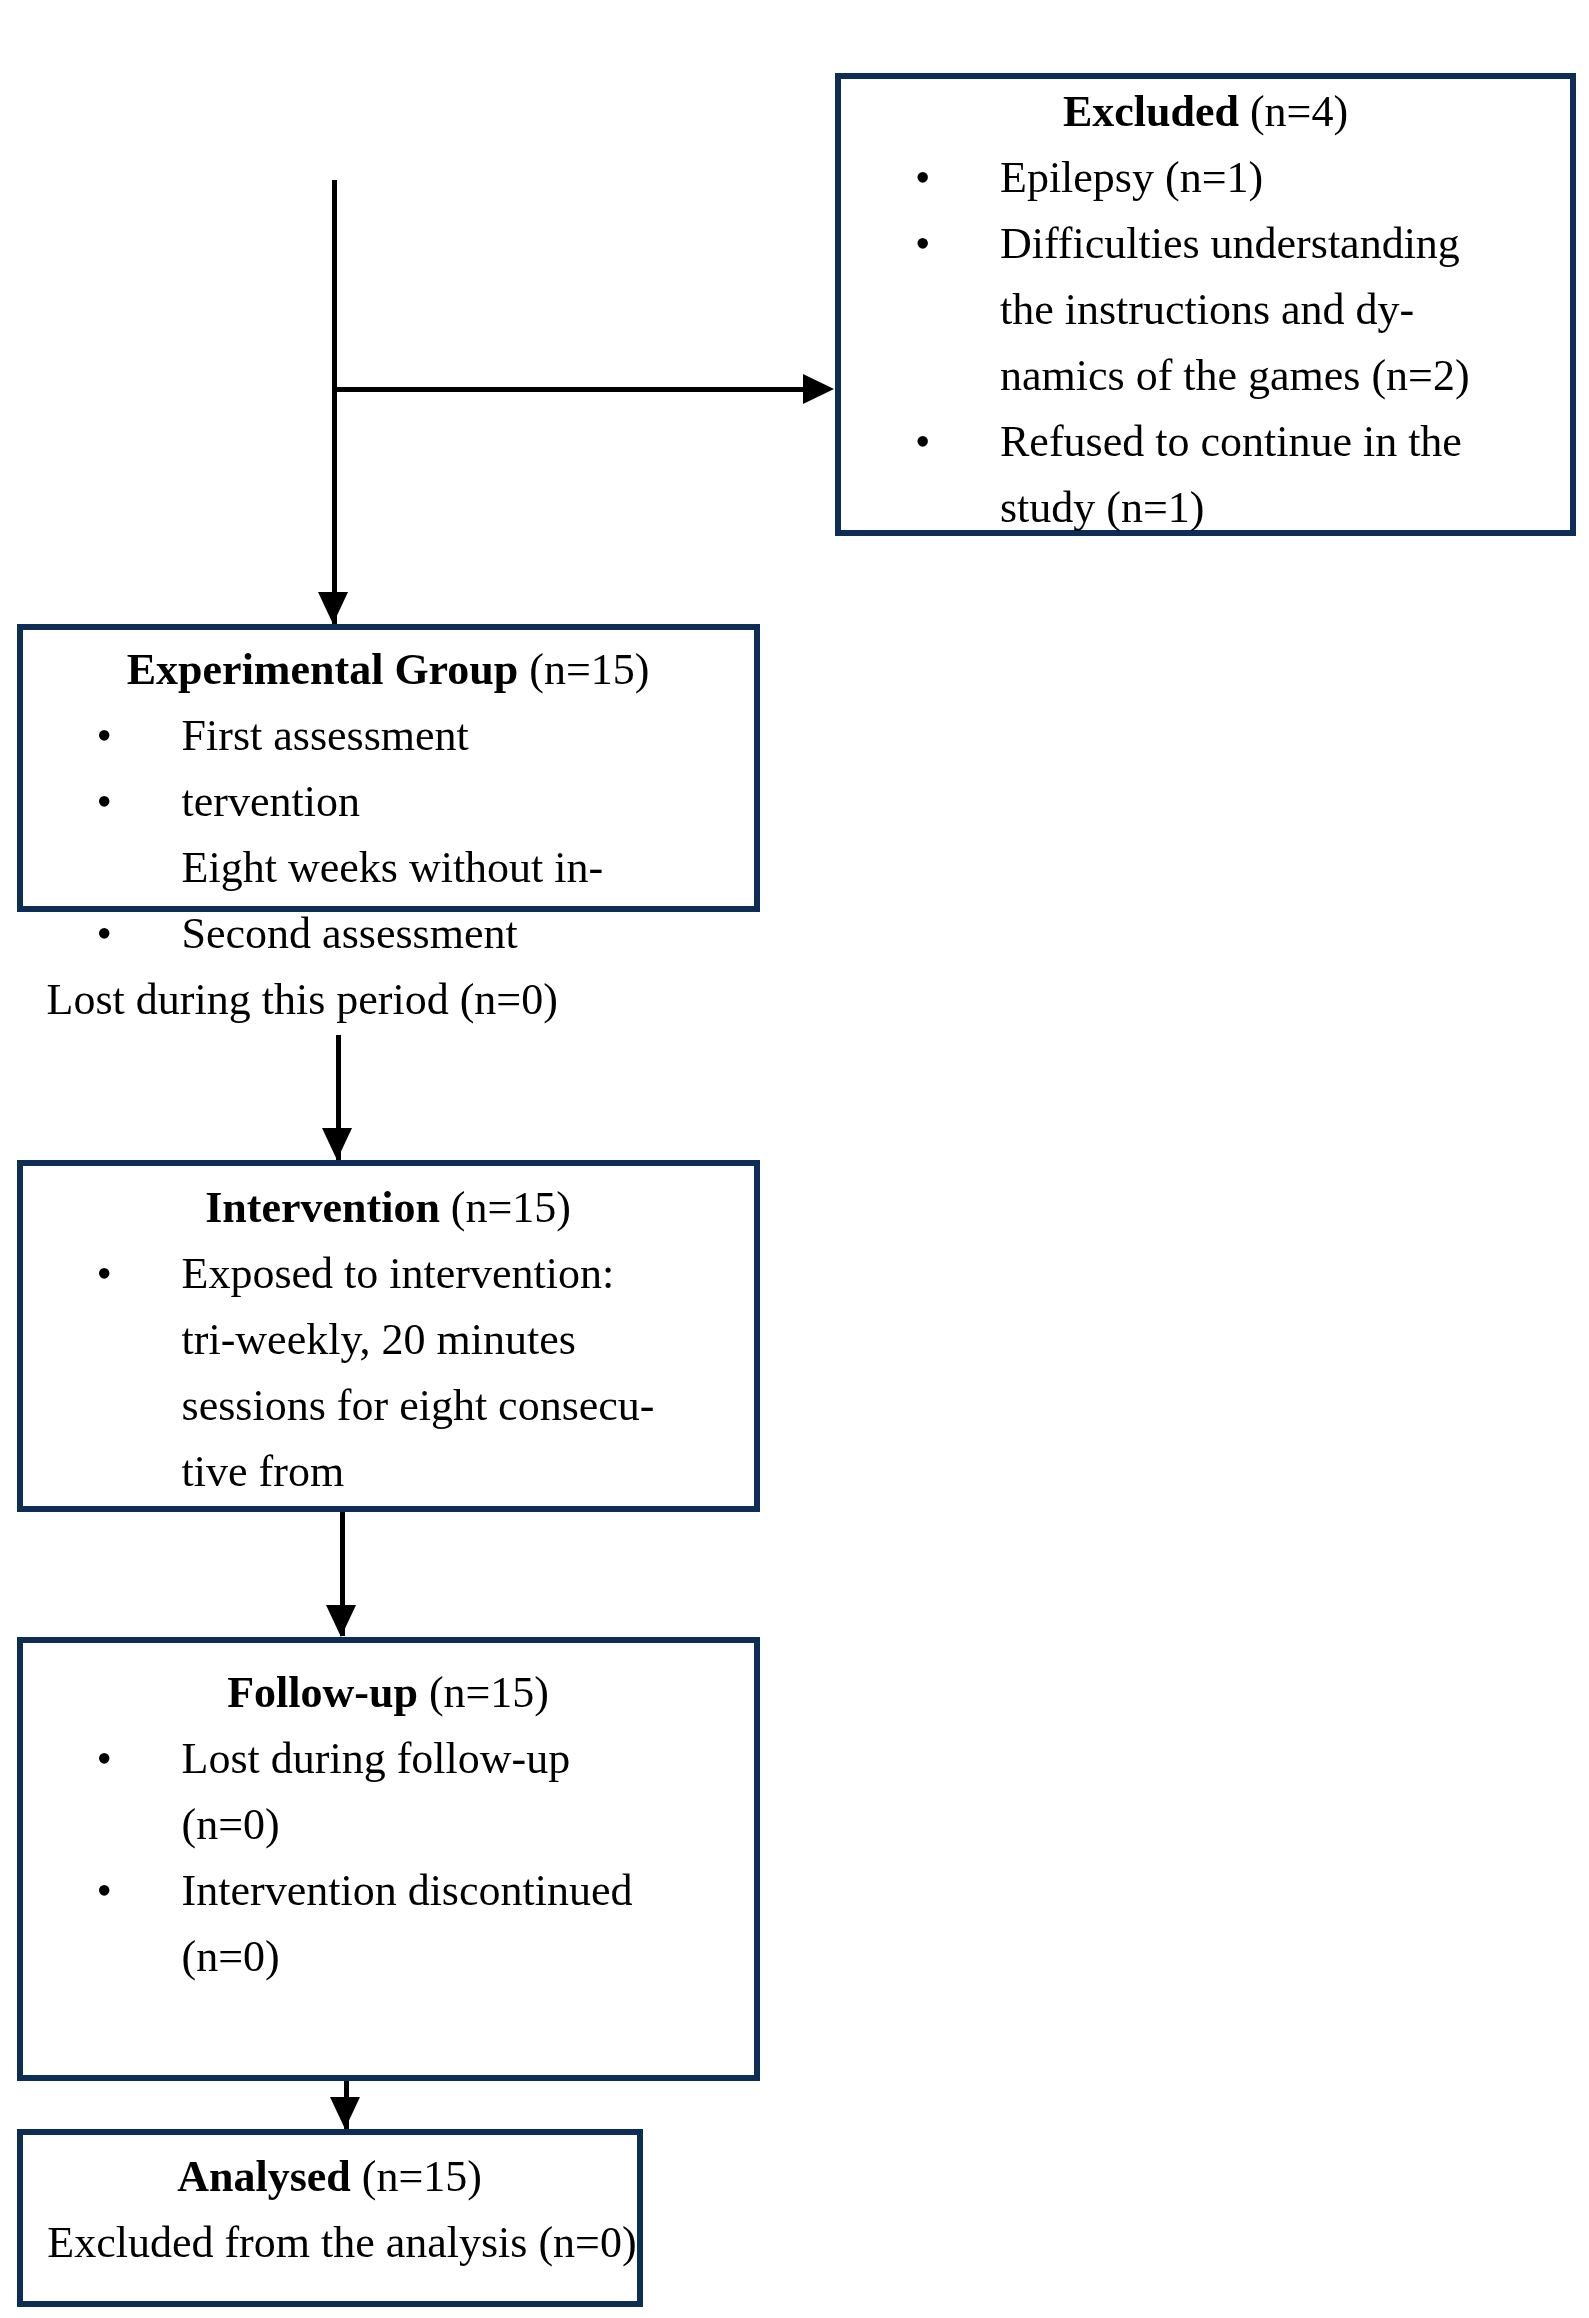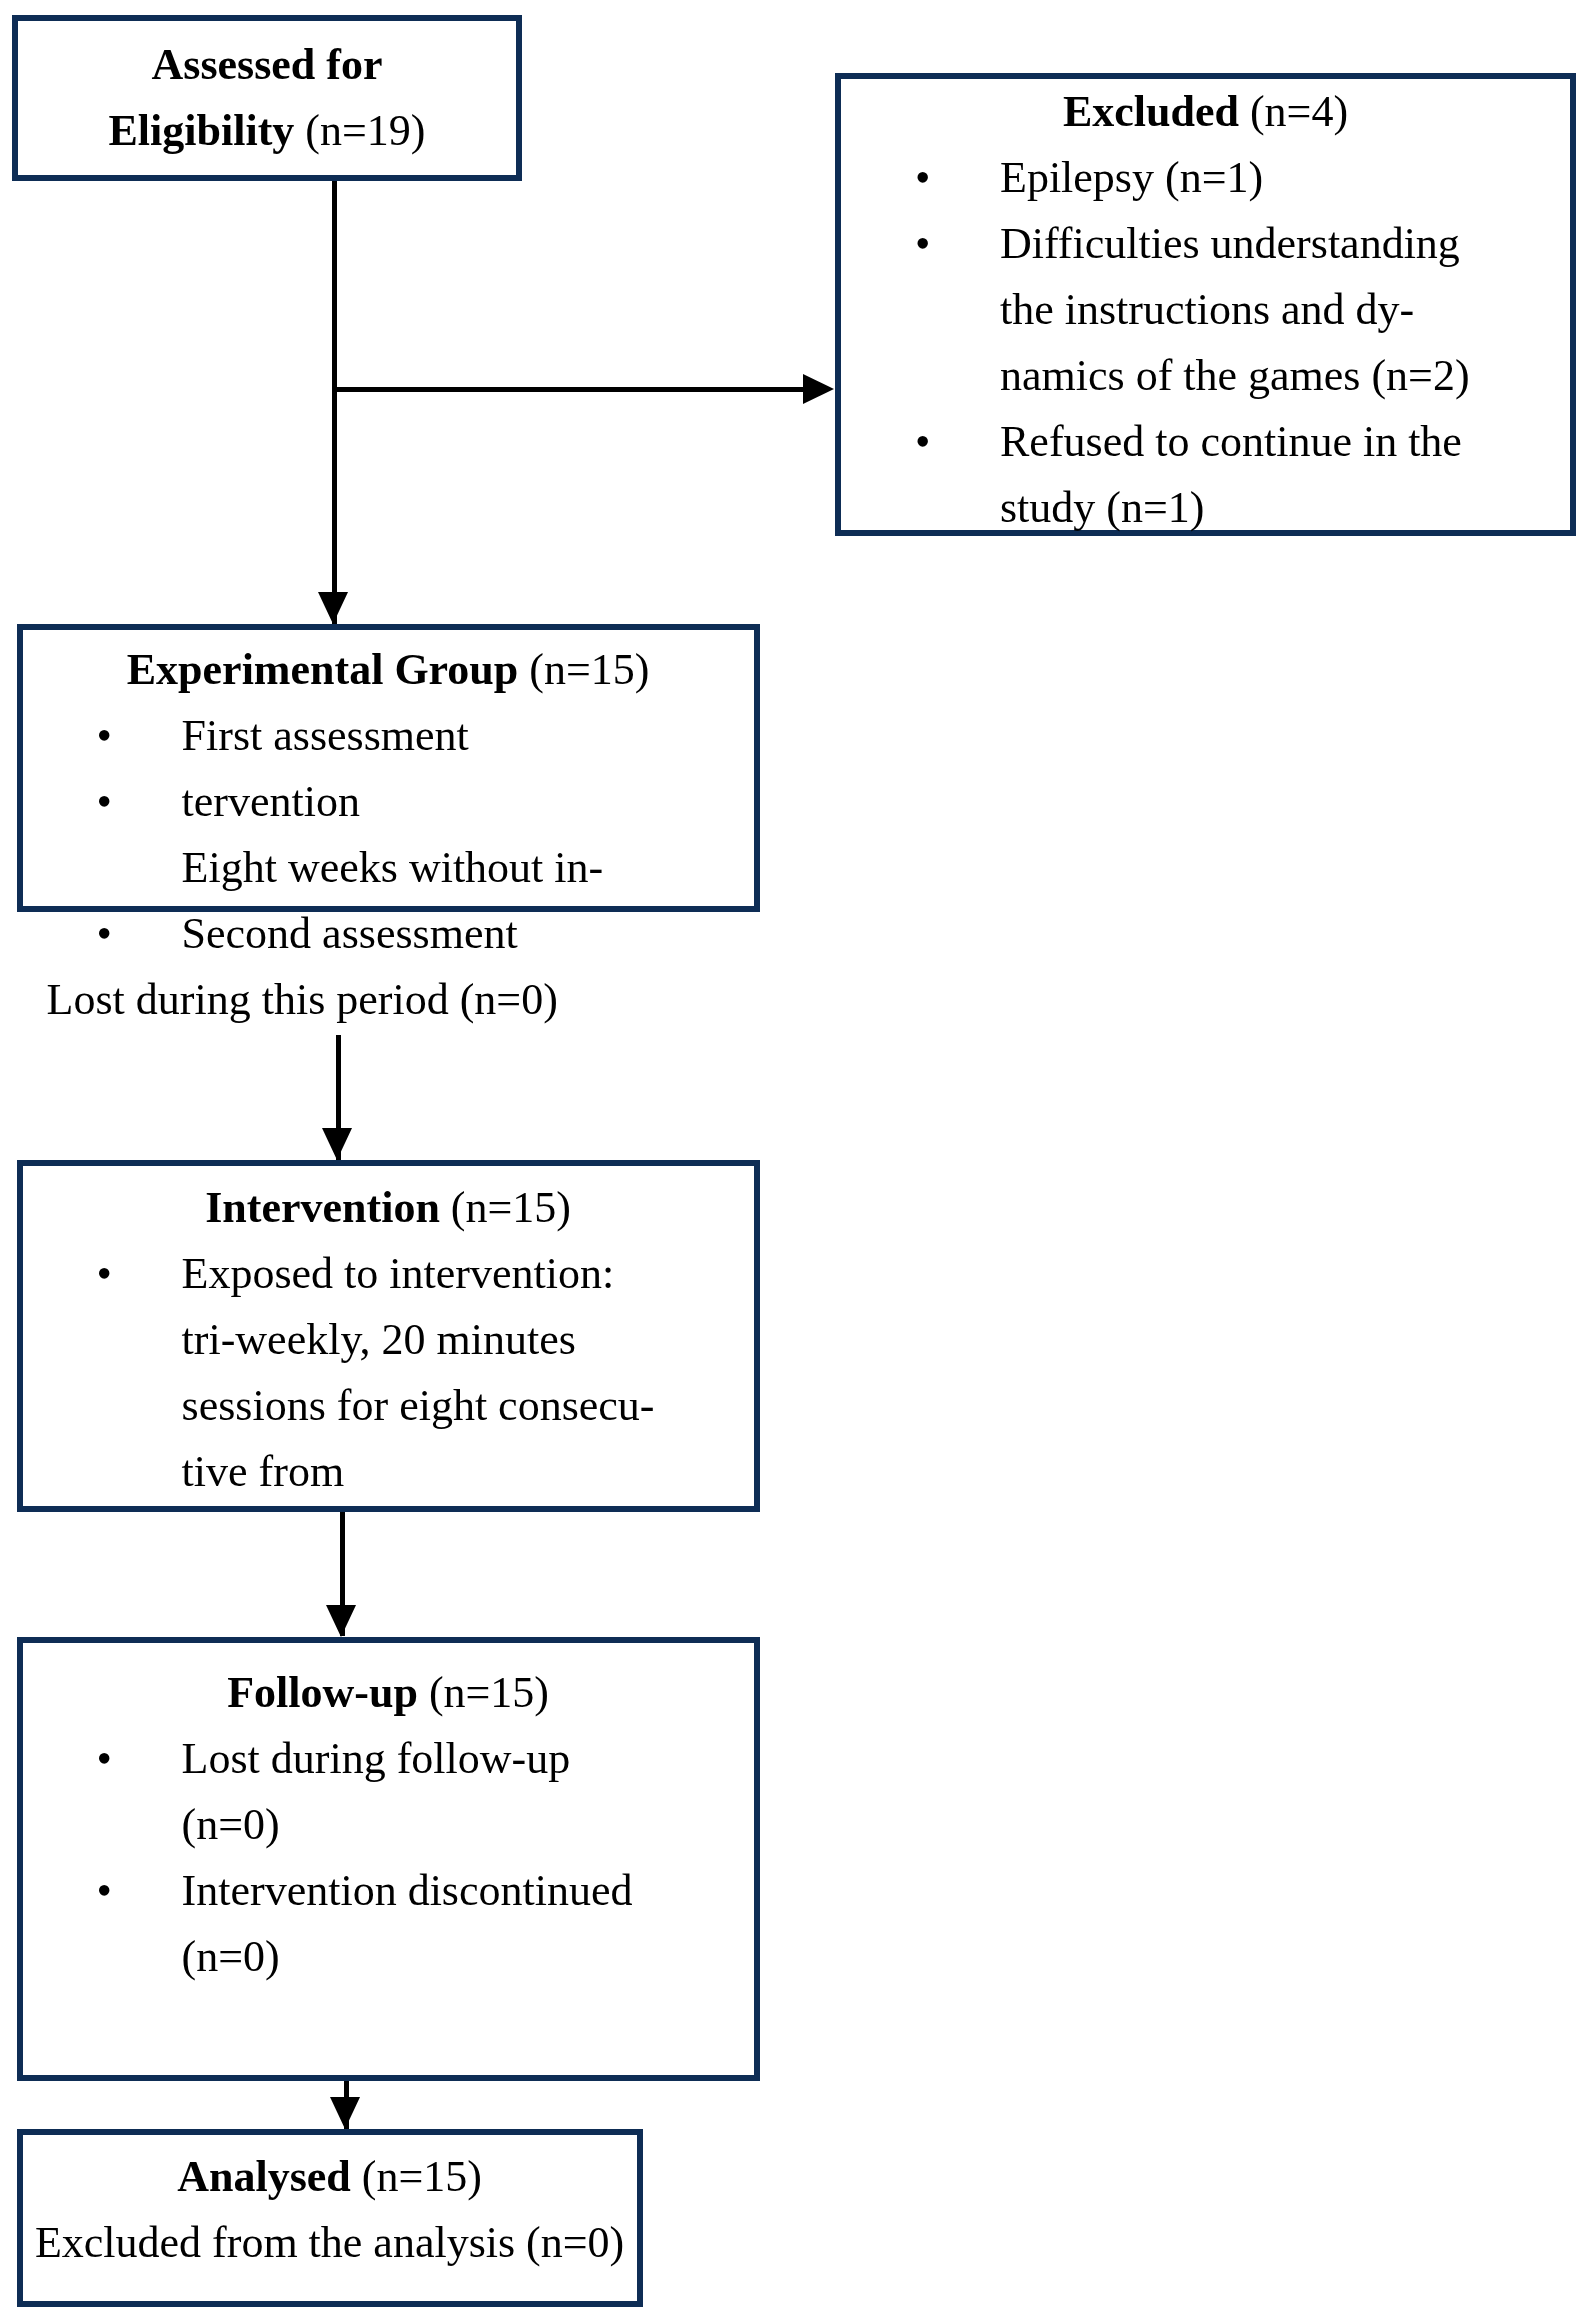--- a/index.html
+++ b/index.html
@@ -20,21 +20,21 @@
   }
   .box {
     position: absolute;
     box-sizing: border-box;
     border: 6px solid #0e2d55;
     background: #ffffff;
   }
   .b { font-weight: bold; }
   .title { text-align: center; white-space: nowrap; }
   .line { white-space: nowrap; }
-  .center { text-align: center; }
+  .center { text-align: right; }
 
   
   .brow { display: flex; align-items: flex-start; padding-left: 74px; }
   .dot  { flex: 0 0 85px; box-sizing: border-box; }
   .btext { white-space: nowrap; }
 
   
   #box-assessed    { left: 12px;   top: 14.6px;   width: 510px;  height: 166px;
                      display: flex; flex-direction: column; justify-content: center;
                      text-align: center; }
@@ -84,24 +84,20 @@
   <div class="conn" id="stem2"></div>
   <div class="conn" id="stem3"></div>
   <div class="conn" id="stem4"></div>
 
   <div class="arrow-down" id="head1"></div>
   <div class="arrow-right" id="headR"></div>
   <div class="arrow-down" id="head2"></div>
   <div class="arrow-down" id="head3"></div>
   <div class="arrow-down" id="head4"></div>
 
-  <div class="box" id="box-assessed">
-    <div class="line b">Assessed for</div>
-    <div class="line"><span class="b">Eligibility</span><span> (n=19)</span></div>
-  </div>
 
   <div class="box" id="box-excluded">
     <div class="title"><span class="b">Excluded</span><span> (n=4)</span></div>
     <div class="brow">
       <span class="dot">•</span>
       <div class="btext">
         <div class="line">Epilepsy (n=1)</div>
       </div>
     </div>
     <div class="brow">

